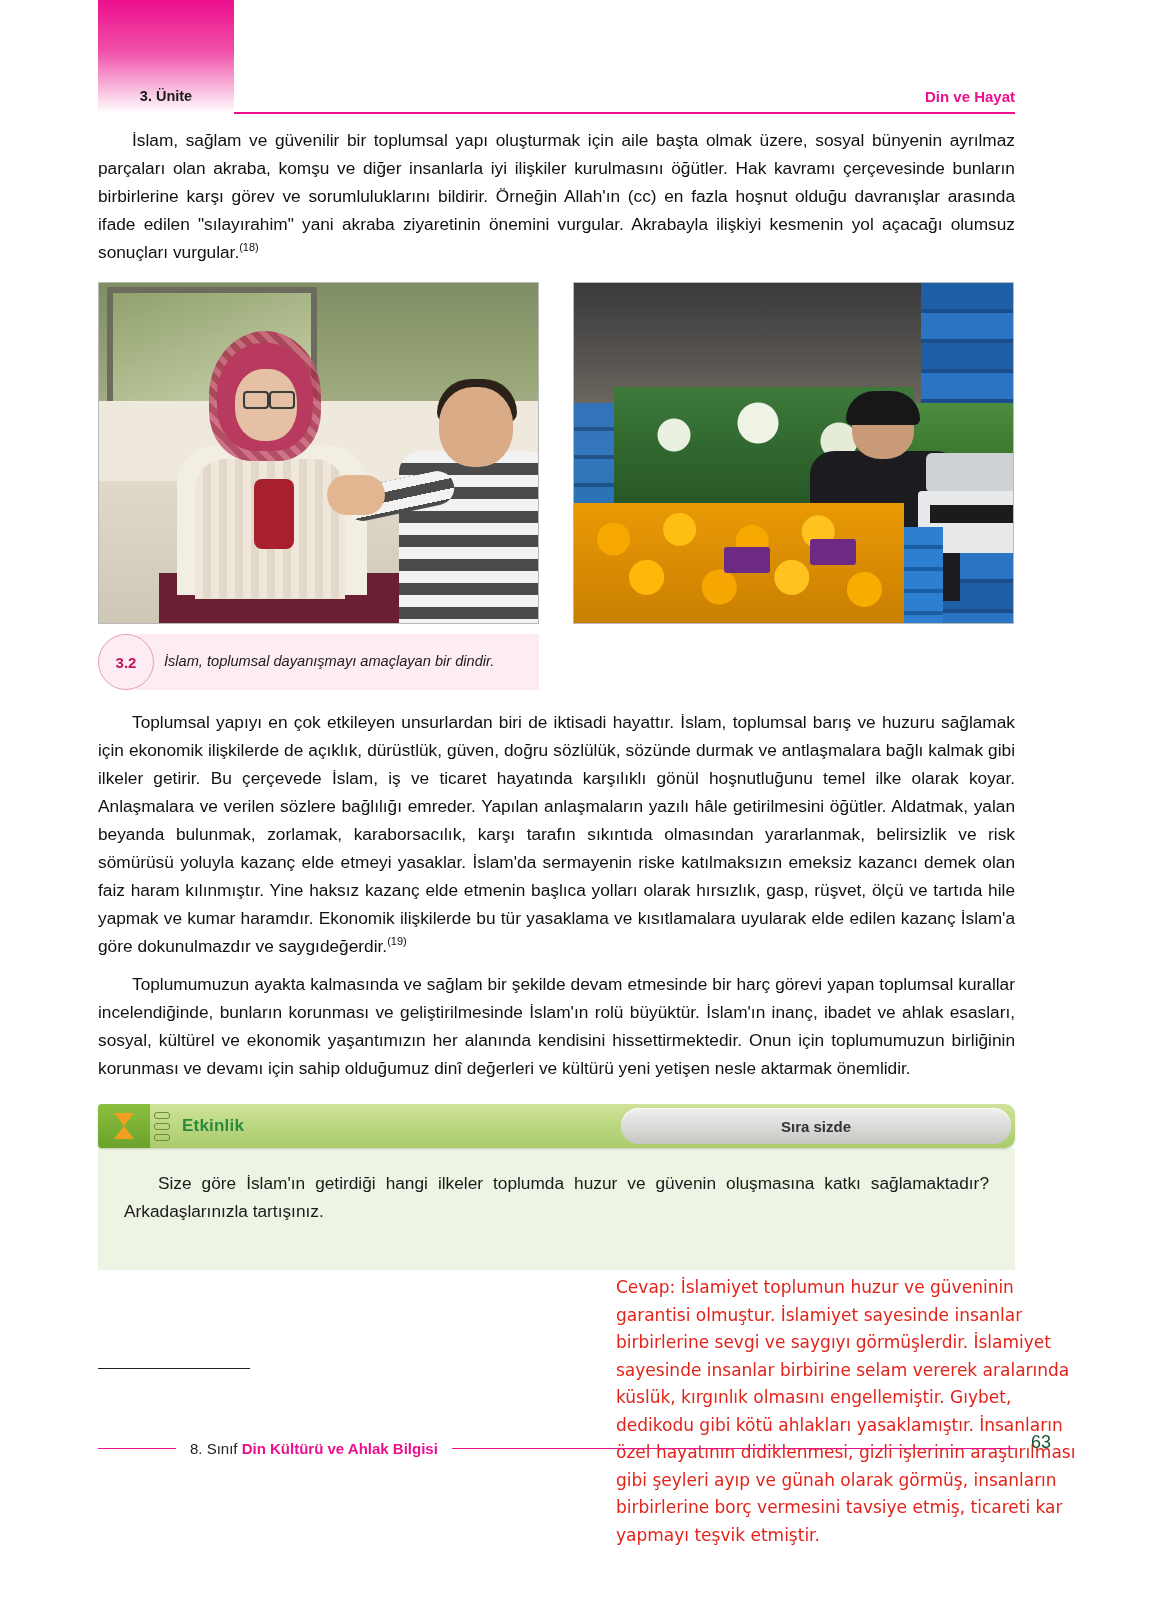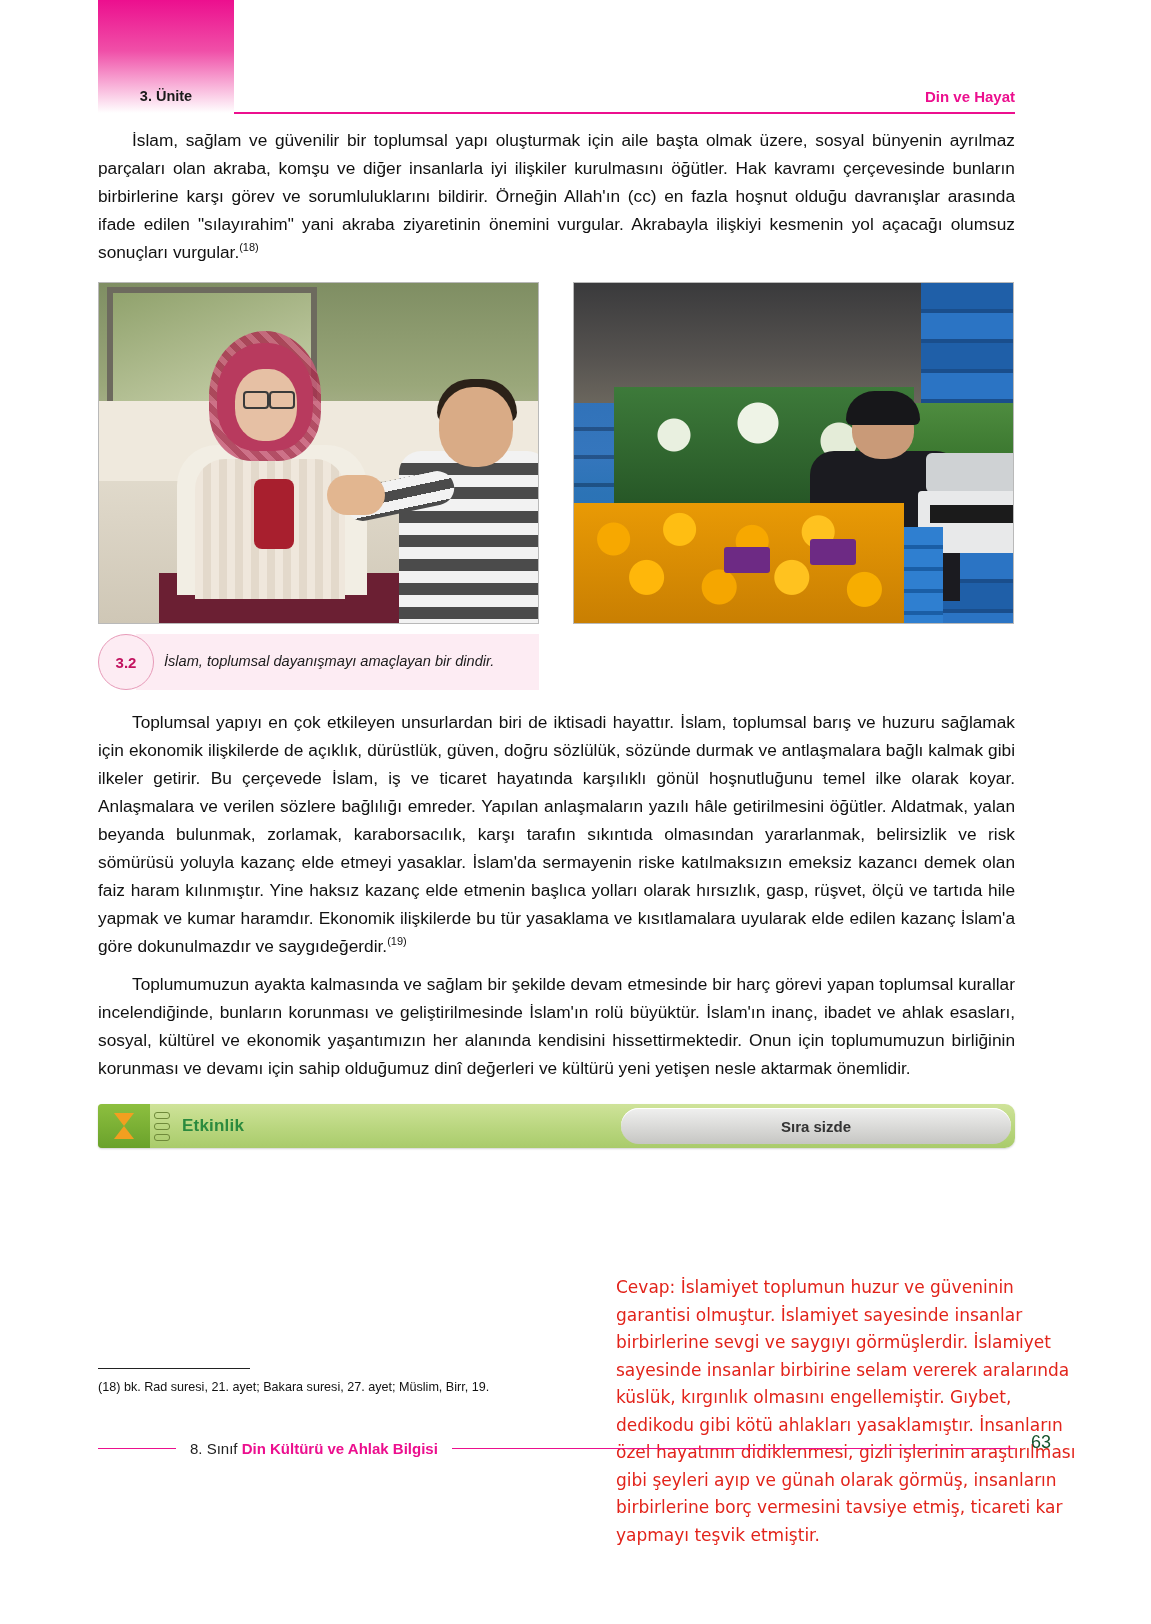--- a/index.html
+++ b/index.html
@@ -345,29 +345,29 @@
           <div class="hourglass"></div>
         </div>
         <div class="etkinlik-clips">
           <div class="clip" style="top:8px;"></div>
           <div class="clip" style="top:19px;"></div>
           <div class="clip" style="top:30px;"></div>
         </div>
         <div class="etkinlik-title">Etkinlik</div>
         <div class="sira-pill">Sıra sizde</div>
       </div>
+      <div class="etkinlik-body">Size göre İslam'ın getirdiği hangi ilkeler toplumda huzur ve güvenin oluşmasına katkı sağlamaktadır? Arkadaşlarınızla tartışınız.</div>
     </div>
 
   </div>
 
   <div class="handwriting">Cevap: İslamiyet toplumun huzur ve güveninin garantisi olmuştur. İslamiyet sayesinde insanlar birbirlerine sevgi ve saygıyı görmüşlerdir. İslamiyet sayesinde insanlar birbirine selam vererek aralarında küslük, kırgınlık olmasını engellemiştir. Gıybet, dedikodu gibi kötü ahlakları yasaklamıştır. İnsanların özel hayatının didiklenmesi, gizli işlerinin araştırılması gibi şeyleri ayıp ve günah olarak görmüş, insanların birbirlerine borç vermesini tavsiye etmiş, ticareti kar yapmayı teşvik etmiştir.</div>
 
   <div class="footnote-rule"></div>
   <div class="footnotes">
-    <div>(18)  bk. Rad suresi, 21. ayet; Bakara suresi, 27. ayet; Müslim, Birr, 19.</div>
   </div>
 
   <div class="footer">
     <div class="footer-line"></div>
     <div class="footer-text"><span>8. Sınıf </span><b>Din Kültürü ve Ahlak Bilgisi</b></div>
     <div class="footer-line right"></div>
   </div>
   <div class="page-number">63</div>
 
 </div>

